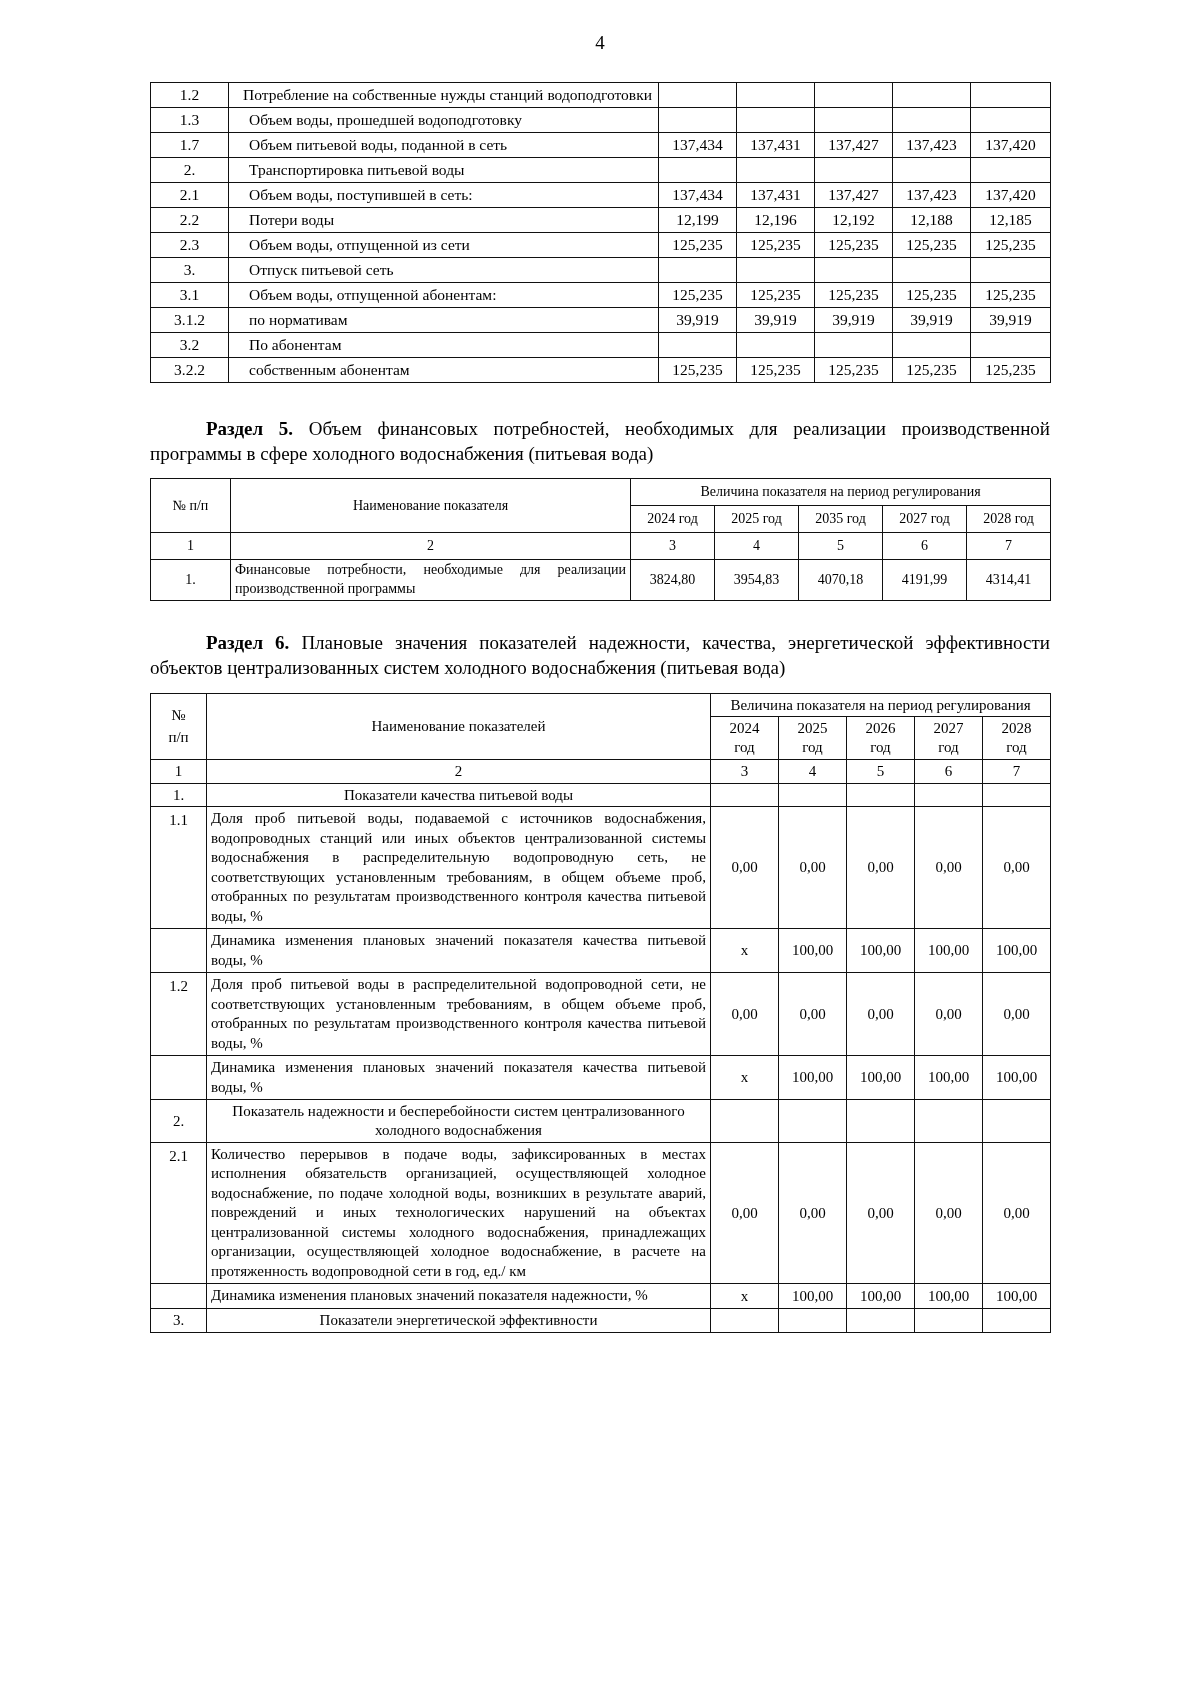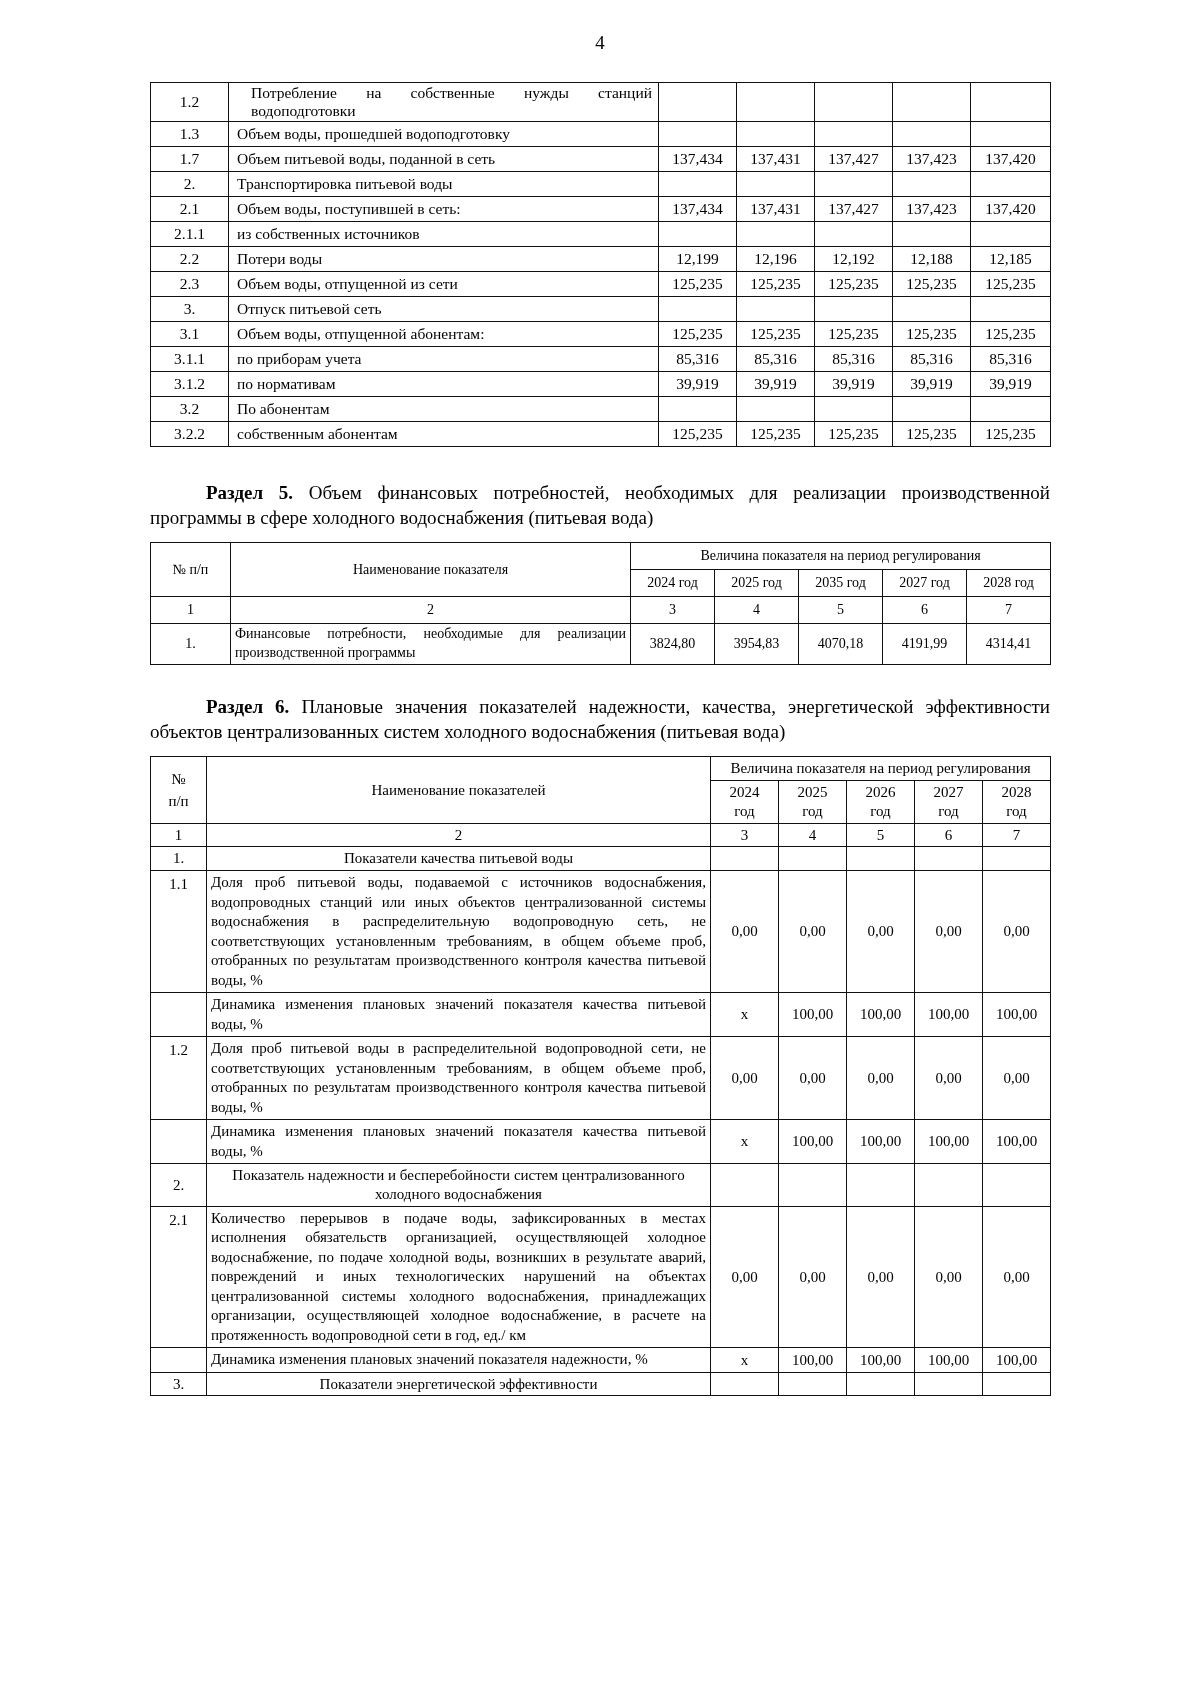--- a/index.html
+++ b/index.html
@@ -54,22 +54,22 @@
     text-align-last: left;
     padding: 3px 6px 3px 6px;
     line-height: 1.30;
   }
   .num { text-align: center; white-space: nowrap; }
   .idx { text-align: center; white-space: nowrap; }
 
   
   table.t1 { font-size: 15.5px; }
   table.t1 td { height: 22px; }
-  table.t1 td.name { text-align: justify; text-align-last: justify; padding-left: 22px; padding-right: 6px;}
-  table.t1 td.nameplain { text-align: left; padding-left: 8px; }
+  table.t1 td.name { text-align: justify; text-align-last: justify; padding-left: 14px; padding-right: 6px;}
+  table.t1 td.nameplain { text-align: left; padding-left: 20px; }
   table.t1 td.small { font-size: 14px; }
 
   
   .heading {
     font-size: 19px;
     line-height: 1.30;
     text-align: justify;
     text-indent: 56px;
     margin: 26px 0 12px 0;
   }
@@ -152,29 +152,20 @@
           <tr>
             <td class="idx">2.1</td>
             <td class="nameplain">Объем воды, поступившей в сеть:</td>
             <td class="num">137,434</td>
             <td class="num">137,431</td>
             <td class="num">137,427</td>
             <td class="num">137,423</td>
             <td class="num">137,420</td>
           </tr>
           <tr>
-            <td class="idx">2.1.1</td>
-            <td class="nameplain">из собственных источников</td>
-            <td class="num"></td>
-            <td class="num"></td>
-            <td class="num"></td>
-            <td class="num"></td>
-            <td class="num"></td>
-          </tr>
-          <tr>
             <td class="idx">2.2</td>
             <td class="nameplain">Потери воды</td>
             <td class="num">12,199</td>
             <td class="num">12,196</td>
             <td class="num">12,192</td>
             <td class="num">12,188</td>
             <td class="num">12,185</td>
           </tr>
           <tr>
             <td class="idx">2.3</td>
@@ -195,29 +186,20 @@
             <td class="num"></td>
           </tr>
           <tr>
             <td class="idx">3.1</td>
             <td class="nameplain">Объем воды, отпущенной абонентам:</td>
             <td class="num">125,235</td>
             <td class="num">125,235</td>
             <td class="num">125,235</td>
             <td class="num">125,235</td>
             <td class="num">125,235</td>
-          </tr>
-          <tr>
-            <td class="idx">3.1.1</td>
-            <td class="nameplain">по приборам учета</td>
-            <td class="num">85,316</td>
-            <td class="num">85,316</td>
-            <td class="num">85,316</td>
-            <td class="num">85,316</td>
-            <td class="num">85,316</td>
           </tr>
           <tr>
             <td class="idx">3.1.2</td>
             <td class="nameplain">по нормативам</td>
             <td class="num">39,919</td>
             <td class="num">39,919</td>
             <td class="num">39,919</td>
             <td class="num">39,919</td>
             <td class="num">39,919</td>
           </tr>

